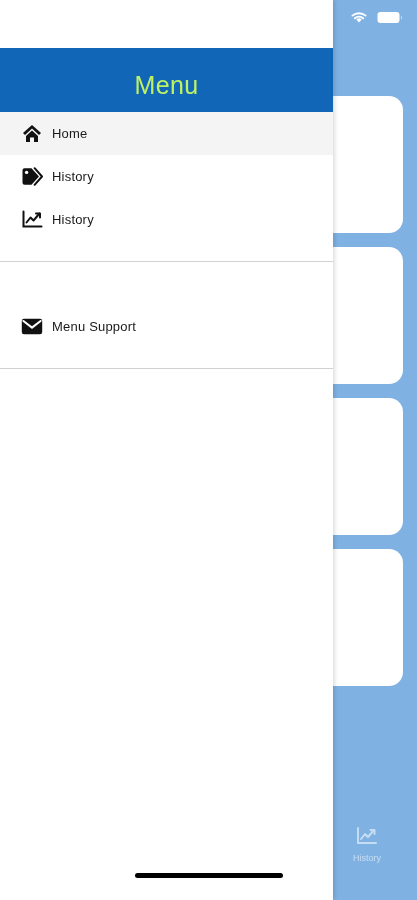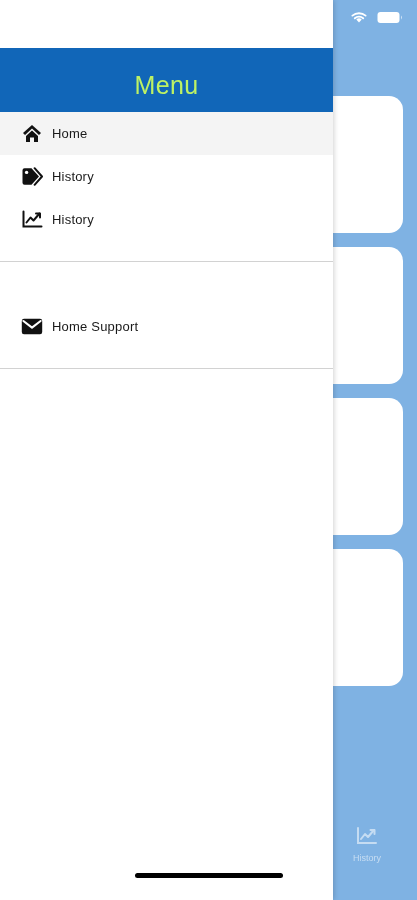--- a/index.html
+++ b/index.html
@@ -214,21 +214,21 @@
     <div class="menu-gap-lg"></div>
 
 
     <div class="menu-item">
       <span class="menu-icon">
         <svg width="22" height="17" viewBox="0 0 22 17">
           <rect x="0.8" y="0.8" width="20.4" height="15.4" rx="2.2" fill="#111111"></rect>
           <path d="M2.4 3 L11 9.6 L19.6 3" stroke="#ffffff" stroke-width="2.1" fill="none" stroke-linejoin="round" stroke-linecap="round"></path>
         </svg>
       </span>
-      <span class="menu-label">Home Support</span>
+      <span class="menu-label">Menu Support</span>
     </div>
 
     <div class="menu-gap-sm"></div>
     <div class="menu-divider"></div>
     <div class="menu-gap-lg"></div>
 
 
   </div>
 </div>
 

